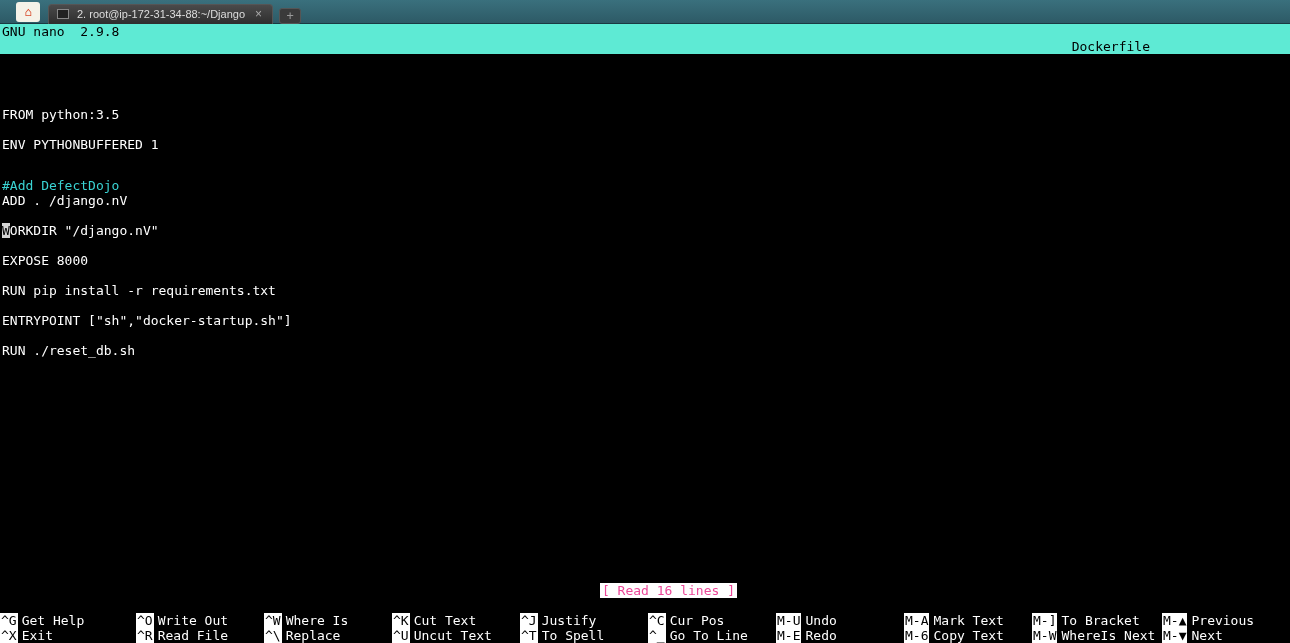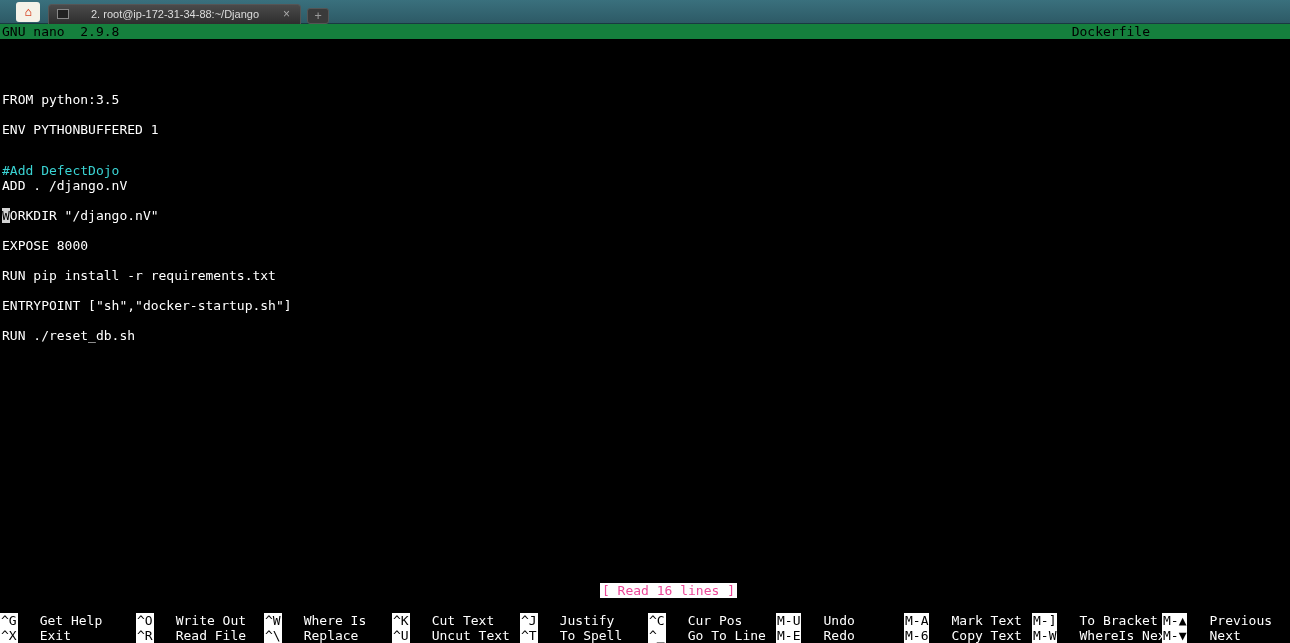--- a/index.html
+++ b/index.html
@@ -37,21 +37,21 @@
   color: #d84a2a;
 }
 .tab-strip { display: flex; align-items: flex-end; height: 24px; }
 .tab {
   height: 20px;
   background: linear-gradient(to bottom, #4a4a4a 0%, #2e2e2e 100%);
   border-radius: 4px 4px 0 0;
   padding: 2px 8px;
   display: flex;
   align-items: center;
-  gap: 22px;
+  gap: 8px;
   color: #ddd;
   font-family: sans-serif;
   font-size: 11px;
   margin-left: 4px;
   border: 1px solid #555;
   border-bottom: none;
   min-width: 210px;
 }
 .tab-icon {
   width: 12px; height: 10px;
@@ -78,27 +78,28 @@
   font-size: 12px;
   border: 1px solid #555;
 }
 .terminal {
   flex: 1;
   background: #000;
   position: relative;
   padding: 0;
 }
 .titleline {
-  background: #15803d;
+  background: #5eead4;
   color: #000;
-  height: 15px;
+  height: 30px;
   line-height: 15px;
   white-space: pre;
   font-weight: normal;
   display: flex;
+  flex-direction: column;
 }
 .titleline .left { padding-left: 2px; }
 .titleline .center { flex: 1; text-align: right; padding-right: 140px; }
 .editor-body {
   color: #fff;
   padding: 8px 2px;
   line-height: 15px;
   white-space: pre;
 }
 .editor-body .comment { color: #3ad4d4; margin-top: 11px; }
@@ -126,21 +127,21 @@
   color: #fff;
   line-height: 15px;
 }
 .help-row {
   display: flex;
   white-space: pre;
   height: 15px;
 }
 .help-cell { display: flex; min-width: 0; }
 .kb { background: #fff; color: #000; padding: 0 1px; }
-.lbl { padding-left: 22px; }
+.lbl { padding-left: 4px; }
 </style>
 </head>
 <body>
 
 <div class="window-frame">
   <div class="titlebar">
     <div class="home-btn">
       <span>⌂</span>
     </div>
     <div class="tab-strip">

